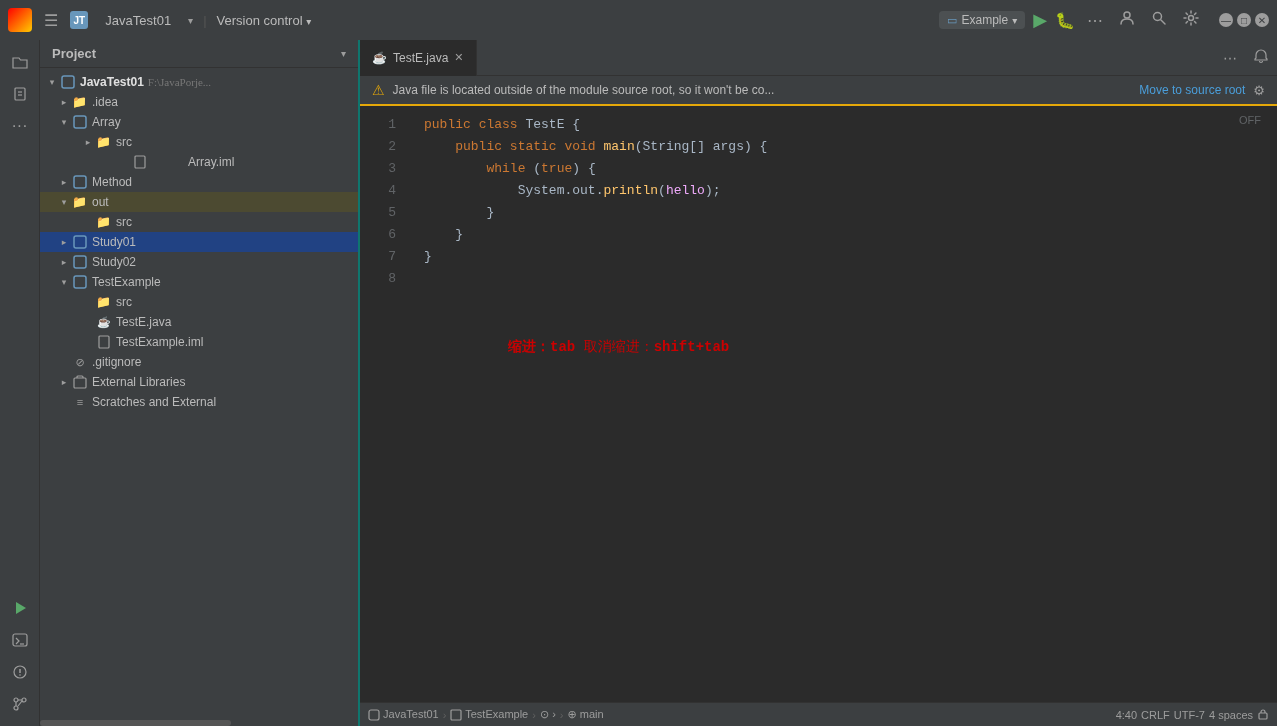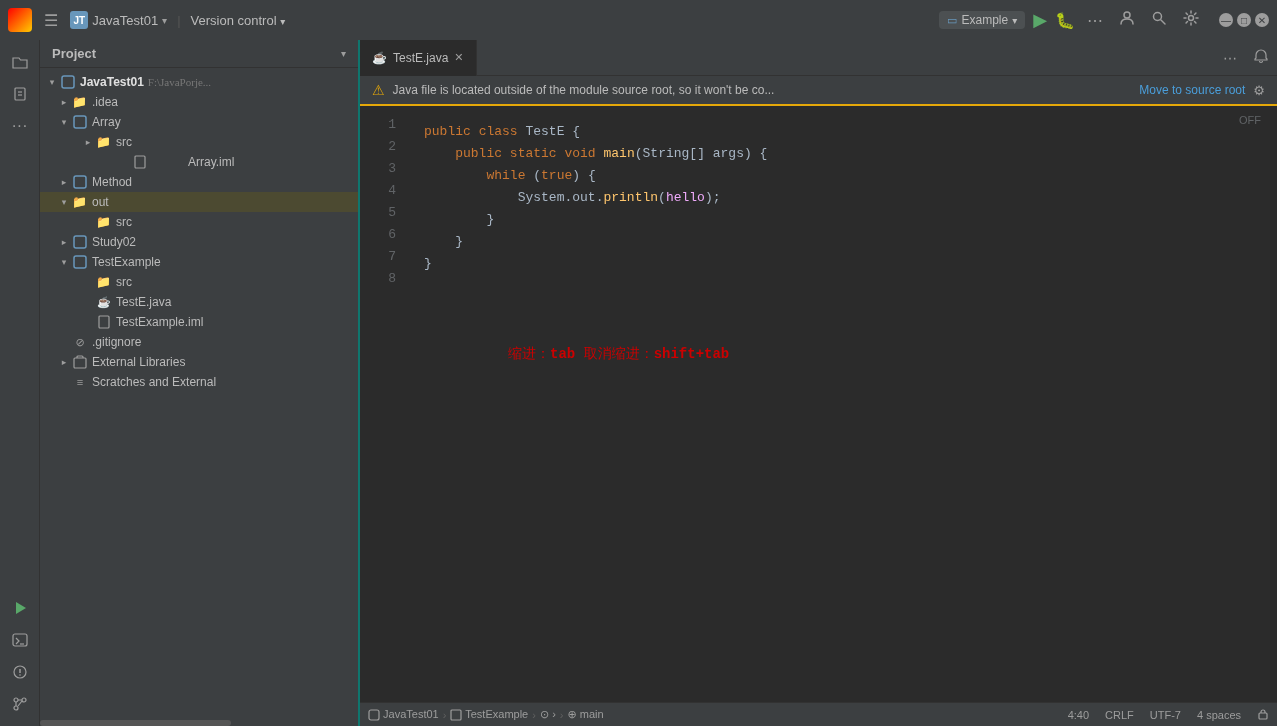--- a/index.html
+++ b/index.html
@@ -2,21 +2,21 @@
 <html><head>
   <meta charset="utf-8">
   <style>
     * { margin: 0; padding: 0; box-sizing: border-box; }
     body { font-family: 'Segoe UI', Arial, sans-serif; background: #2b2b2b; color: #a9b7c6; width: 1277px; height: 726px; overflow: hidden; font-size: 13px; }
 
     
     .titlebar { display: flex; align-items: center; height: 40px; background: #3c3f41; padding: 0 8px; gap: 8px; }
     .titlebar-logo { width: 24px; height: 24px; background: linear-gradient(135deg, #ff0000, #ff6600, #ffcc00); border-radius: 4px; flex-shrink: 0; }
     .titlebar-menu-btn { color: #9d9d9d; cursor: pointer; padding: 4px; font-size: 16px; }
-    .titlebar-project { display: flex; align-items: center; gap: 4px; color: #bbbbbb; font-size: 13px; cursor: pointer; }
+    .titlebar-project { display: flex; align-items: center; gap: 17px; color: #bbbbbb; font-size: 13px; cursor: pointer; }
     .titlebar-project-icon { width: 18px; height: 18px; background: #6897bb; border-radius: 3px; display: flex; align-items: center; justify-content: center; font-size: 10px; color: #fff; font-weight: bold; flex-shrink: 0; }
     .titlebar-sep { color: #555; margin: 0 2px; }
     .titlebar-vcs { color: #bbbbbb; cursor: pointer; }
     .titlebar-spacer { flex: 1; }
     .titlebar-run-area { display: flex; align-items: center; gap: 8px; }
     .run-config { display: flex; align-items: center; gap: 4px; background: #4c5052; border-radius: 4px; padding: 2px 8px; color: #bbbbbb; cursor: pointer; font-size: 12px; }
     .run-btn { color: #59a869; font-size: 18px; cursor: pointer; }
     .titlebar-icon-btn { color: #9d9d9d; cursor: pointer; font-size: 16px; padding: 4px; }
     .window-controls { display: flex; gap: 4px; margin-left: 8px; }
     .window-btn { width: 14px; height: 14px; border-radius: 50%; cursor: pointer; display: flex; align-items: center; justify-content: center; font-size: 10px; color: transparent; }
@@ -72,38 +72,38 @@
     
     .warning-bar { display: flex; align-items: center; background: #3c3f41; padding: 6px 12px; border-bottom: 2px solid #e5a809; gap: 8px; }
     .warning-icon { color: #e5a809; font-size: 14px; flex-shrink: 0; }
     .warning-text { color: #bbbbbb; font-size: 12px; flex: 1; }
     .warning-action { color: #4a9eda; font-size: 12px; cursor: pointer; }
     .warning-settings { color: #9d9d9d; cursor: pointer; font-size: 13px; }
 
     
     .code-editor { flex: 1; display: flex; overflow: hidden; position: relative; }
     .line-numbers { width: 48px; background: #2b2b2b; color: #606366; font-family: 'Consolas', 'Courier New', monospace; font-size: 13px; line-height: 22px; padding: 8px 0; text-align: right; padding-right: 12px; flex-shrink: 0; user-select: none; }
-    .code-content { flex: 1; padding: 15px 16px; font-family: 'Consolas', 'Courier New', monospace; font-size: 13px; line-height: 22px; color: #a9b7c6; overflow: auto; }
+    .code-content { flex: 1; padding: 8px 16px; font-family: 'Consolas', 'Courier New', monospace; font-size: 13px; line-height: 22px; color: #a9b7c6; overflow: auto; }
     .code-line { white-space: pre; height: 22px; }
     .off-label { position: absolute; right: 16px; top: 8px; color: #606366; font-size: 11px; }
 
     
     .kw { color: #cc7832; font-weight: normal; }
     .method { color: #ffc66d; }
 
     
     .hint-line { color: #cc0000; font-size: 14px; font-family: 'Consolas', 'Courier New', monospace; }
     .hint-bold { font-weight: bold; }
 
     
     .status-bar { display: flex; align-items: center; background: #3c3f41; height: 24px; padding: 0 8px; border-top: 1px solid #323232; font-size: 11px; color: #9d9d9d; gap: 4px; }
     .status-breadcrumb { display: flex; align-items: center; gap: 4px; flex: 1; }
     .status-breadcrumb-item { color: #9d9d9d; cursor: pointer; }
     .status-breadcrumb-sep { color: #606060; }
-    .status-right { display: flex; align-items: center; gap: 16px; }
+    .status-right { display: flex; align-items: center; gap: 4px; }
     .status-item { cursor: pointer; color: #9d9d9d; }
 
     
     ::-webkit-scrollbar { width: 6px; height: 6px; }
     ::-webkit-scrollbar-track { background: #2b2b2b; }
     ::-webkit-scrollbar-thumb { background: #555; border-radius: 3px; }
 
     
     .indent-1 { padding-left: 16px; }
   </style>
@@ -270,20 +270,29 @@
         <div class="tree-icon folder-icon">📁</div>
         <span class="tree-label">out</span>
       </div>
 
       <div class="tree-item" style="padding-left:40px;">
         <div class="tree-arrow" style="width:16px;"></div>
         <div class="tree-icon folder-icon">📁</div>
         <span class="tree-label">src</span>
       </div>
 
+      <div class="tree-item selected indent-1">
+        <div class="tree-arrow closed"></div>
+        <div class="tree-icon">
+          <svg width="14" height="14" viewBox="0 0 14 14" fill="none">
+              <rect x="1" y="1" width="12" height="12" rx="2" stroke="#6897bb" stroke-width="1.5"></rect>
+            </svg>
+        </div>
+        <span class="tree-label">Study01</span>
+      </div>
 
       <div class="tree-item indent-1">
         <div class="tree-arrow closed"></div>
         <div class="tree-icon">
           <svg width="14" height="14" viewBox="0 0 14 14" fill="none">
               <rect x="1" y="1" width="12" height="12" rx="2" stroke="#6897bb" stroke-width="1.5"></rect>
             </svg>
         </div>
         <span class="tree-label">Study02</span>
       </div>
@@ -389,21 +398,21 @@
       <div class="code-content">
         <div class="code-line"><span class="kw">public</span> <span class="kw">class</span> <span style="color:#a9b7c6;">TestE</span> <span style="color:#a9b7c6;">{</span></div>
         <div class="code-line">    <span class="kw">public</span> <span class="kw">static</span> <span class="kw">void</span> <span class="method">main</span><span style="color:#a9b7c6;">(</span><span style="color:#a9b7c6;">String</span><span style="color:#a9b7c6;">[]</span> <span style="color:#a9b7c6;">args</span><span style="color:#a9b7c6;">)</span> <span style="color:#a9b7c6;">{</span></div>
         <div class="code-line">        <span class="kw">while</span> <span style="color:#a9b7c6;">(</span><span class="kw">true</span><span style="color:#a9b7c6;">)</span> <span style="color:#a9b7c6;">{</span></div>
         <div class="code-line">            <span style="color:#a9b7c6;">System</span><span style="color:#a9b7c6;">.</span><span style="color:#a9b7c6;">out</span><span style="color:#a9b7c6;">.</span><span class="method">println</span><span style="color:#a9b7c6;">(</span><span style="color:#f0abfc;">hello</span><span style="color:#a9b7c6;">)</span><span style="color:#a9b7c6;">;</span></div>
         <div class="code-line">        <span style="color:#a9b7c6;">}</span></div>
         <div class="code-line">    <span style="color:#a9b7c6;">}</span></div>
         <div class="code-line"><span style="color:#a9b7c6;">}</span></div>
         <div class="code-line">&nbsp;</div>
         <div class="code-line hint-line" style="margin-top:24px;">
-          <span style="color:#cc0000;">缩进：</span><span class="hint-bold" style="color:#cc0000;">tab</span><span style="color:#cc0000;"> 取消缩进：</span><span class="hint-bold" style="color:#cc0000;">shift+tab</span>
+          <span style="color:#cc0000;font-weight:bold;">缩进：</span><span class="hint-bold" style="color:#cc0000;">tab</span><span style="color:#cc0000;"> 取消缩进：</span><span class="hint-bold" style="color:#cc0000;">shift+tab</span>
         </div>
       </div>
       <div class="off-label">OFF</div>
     </div>
 
     <div class="status-bar">
       <div class="status-breadcrumb">
         <span class="status-breadcrumb-item">
           <svg width="12" height="12" viewBox="0 0 12 12" fill="none" style="vertical-align:middle;">
               <rect x="1" y="1" width="10" height="10" rx="2" stroke="#9d9d9d" stroke-width="1.2"></rect>

